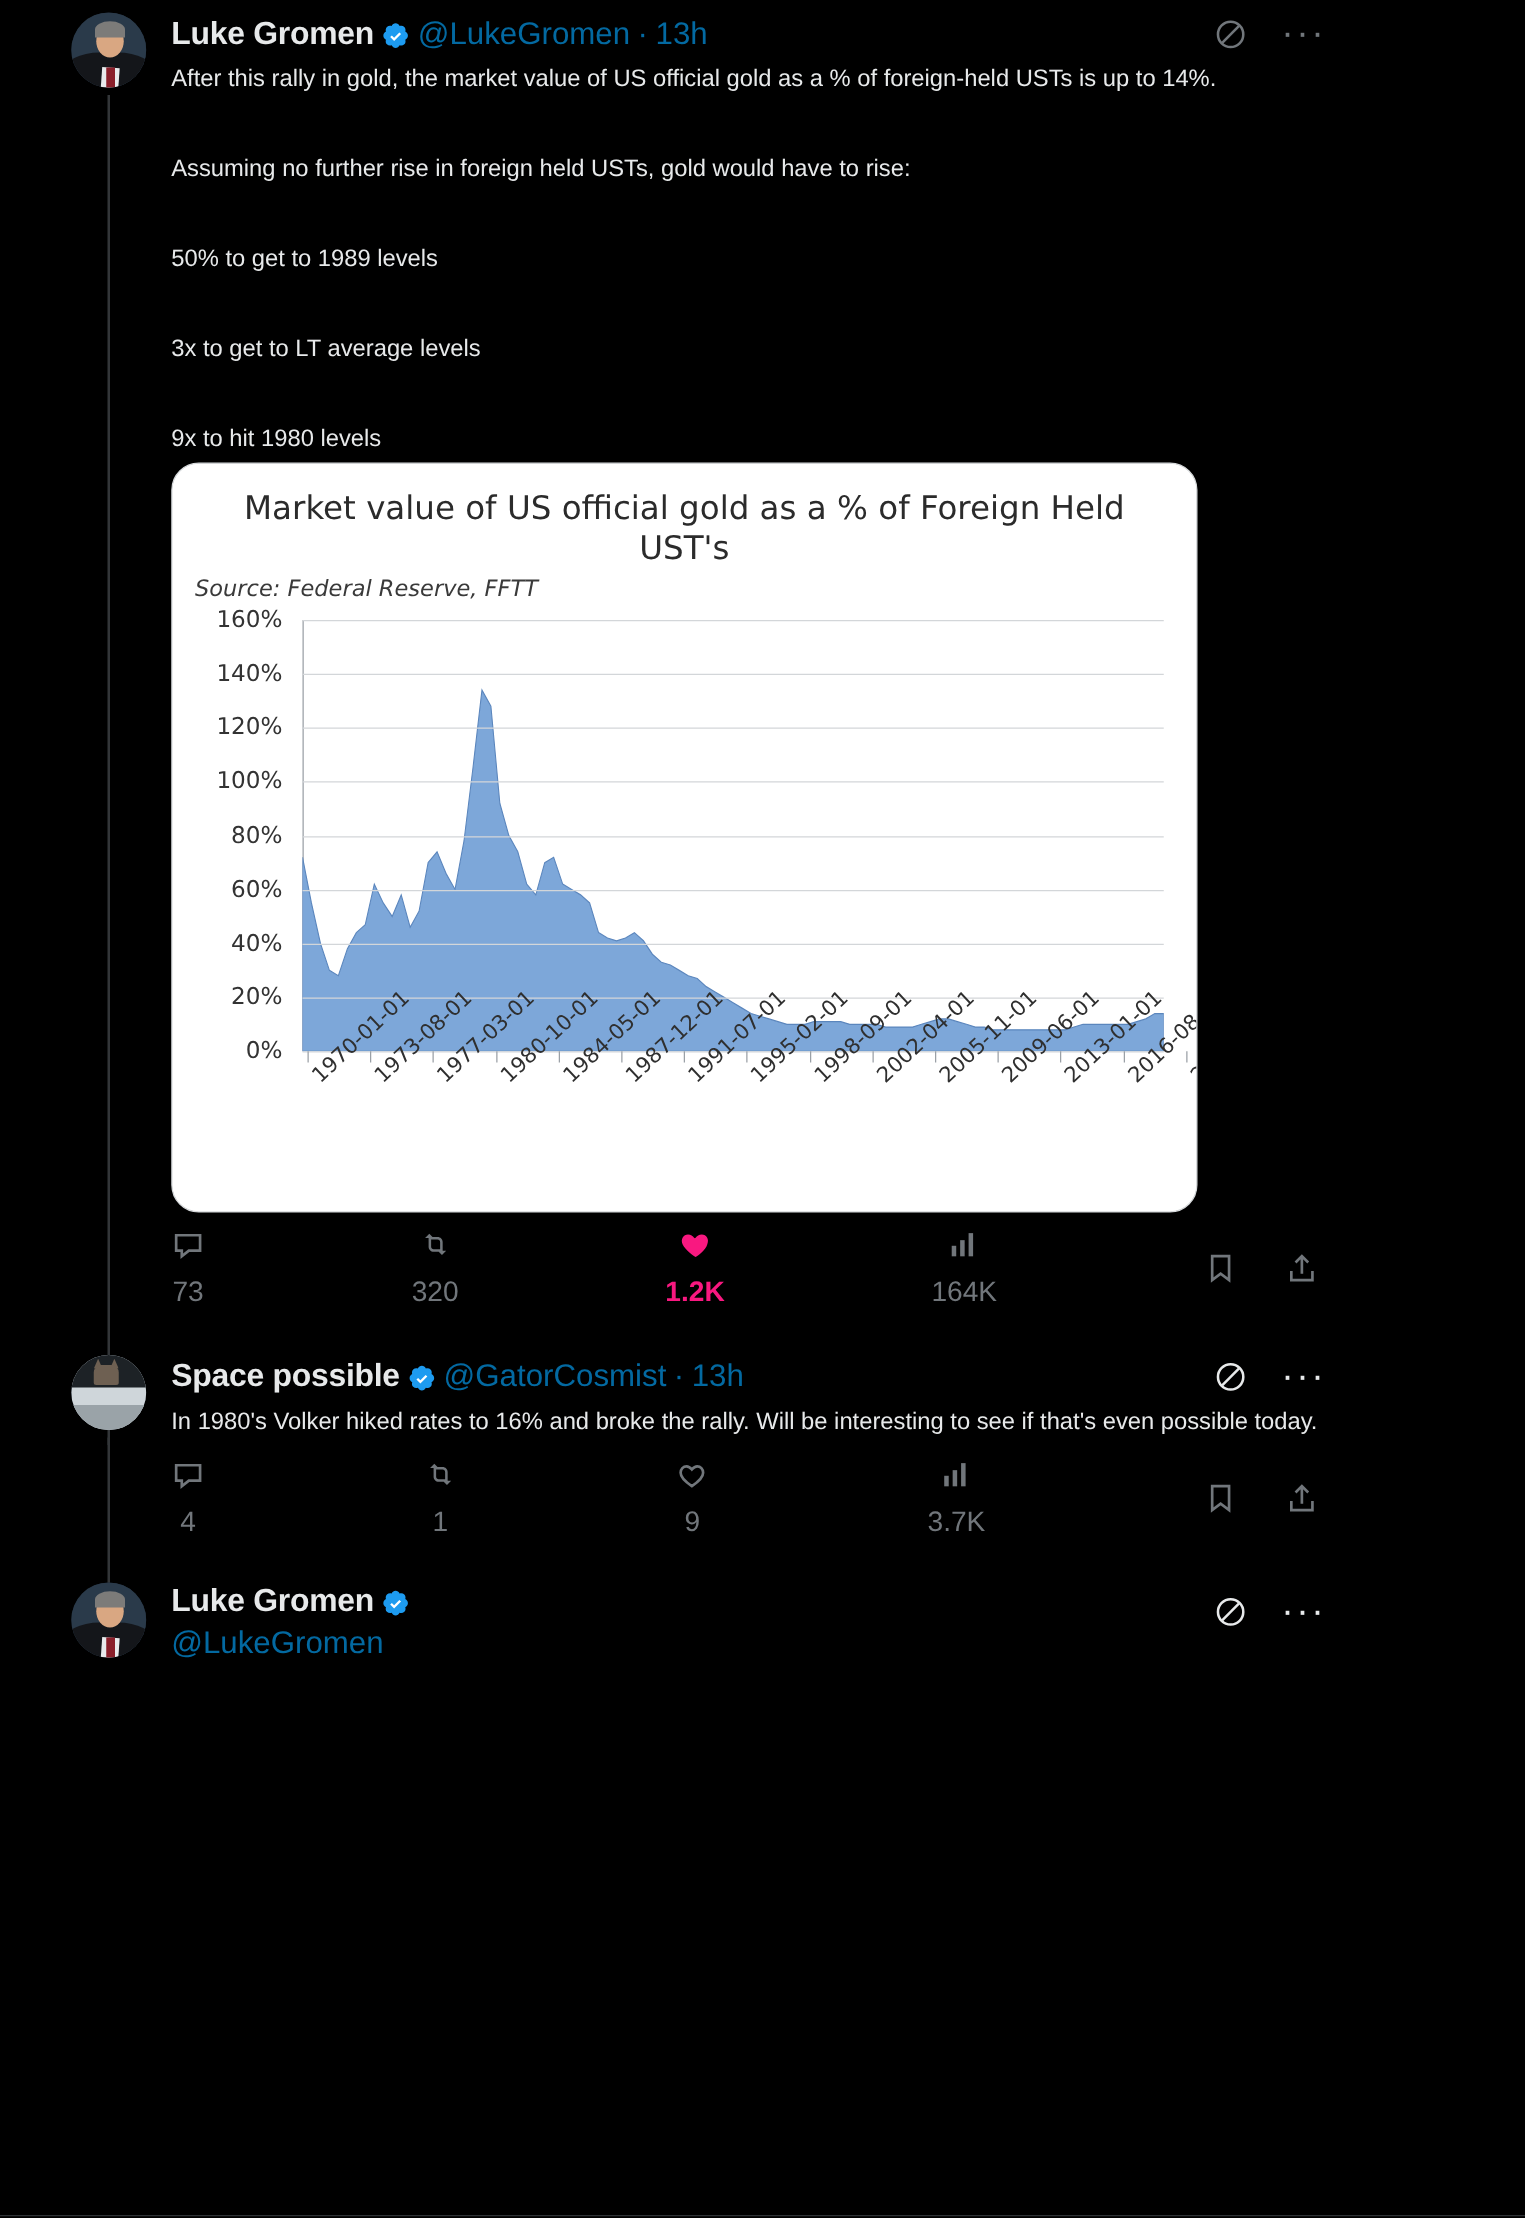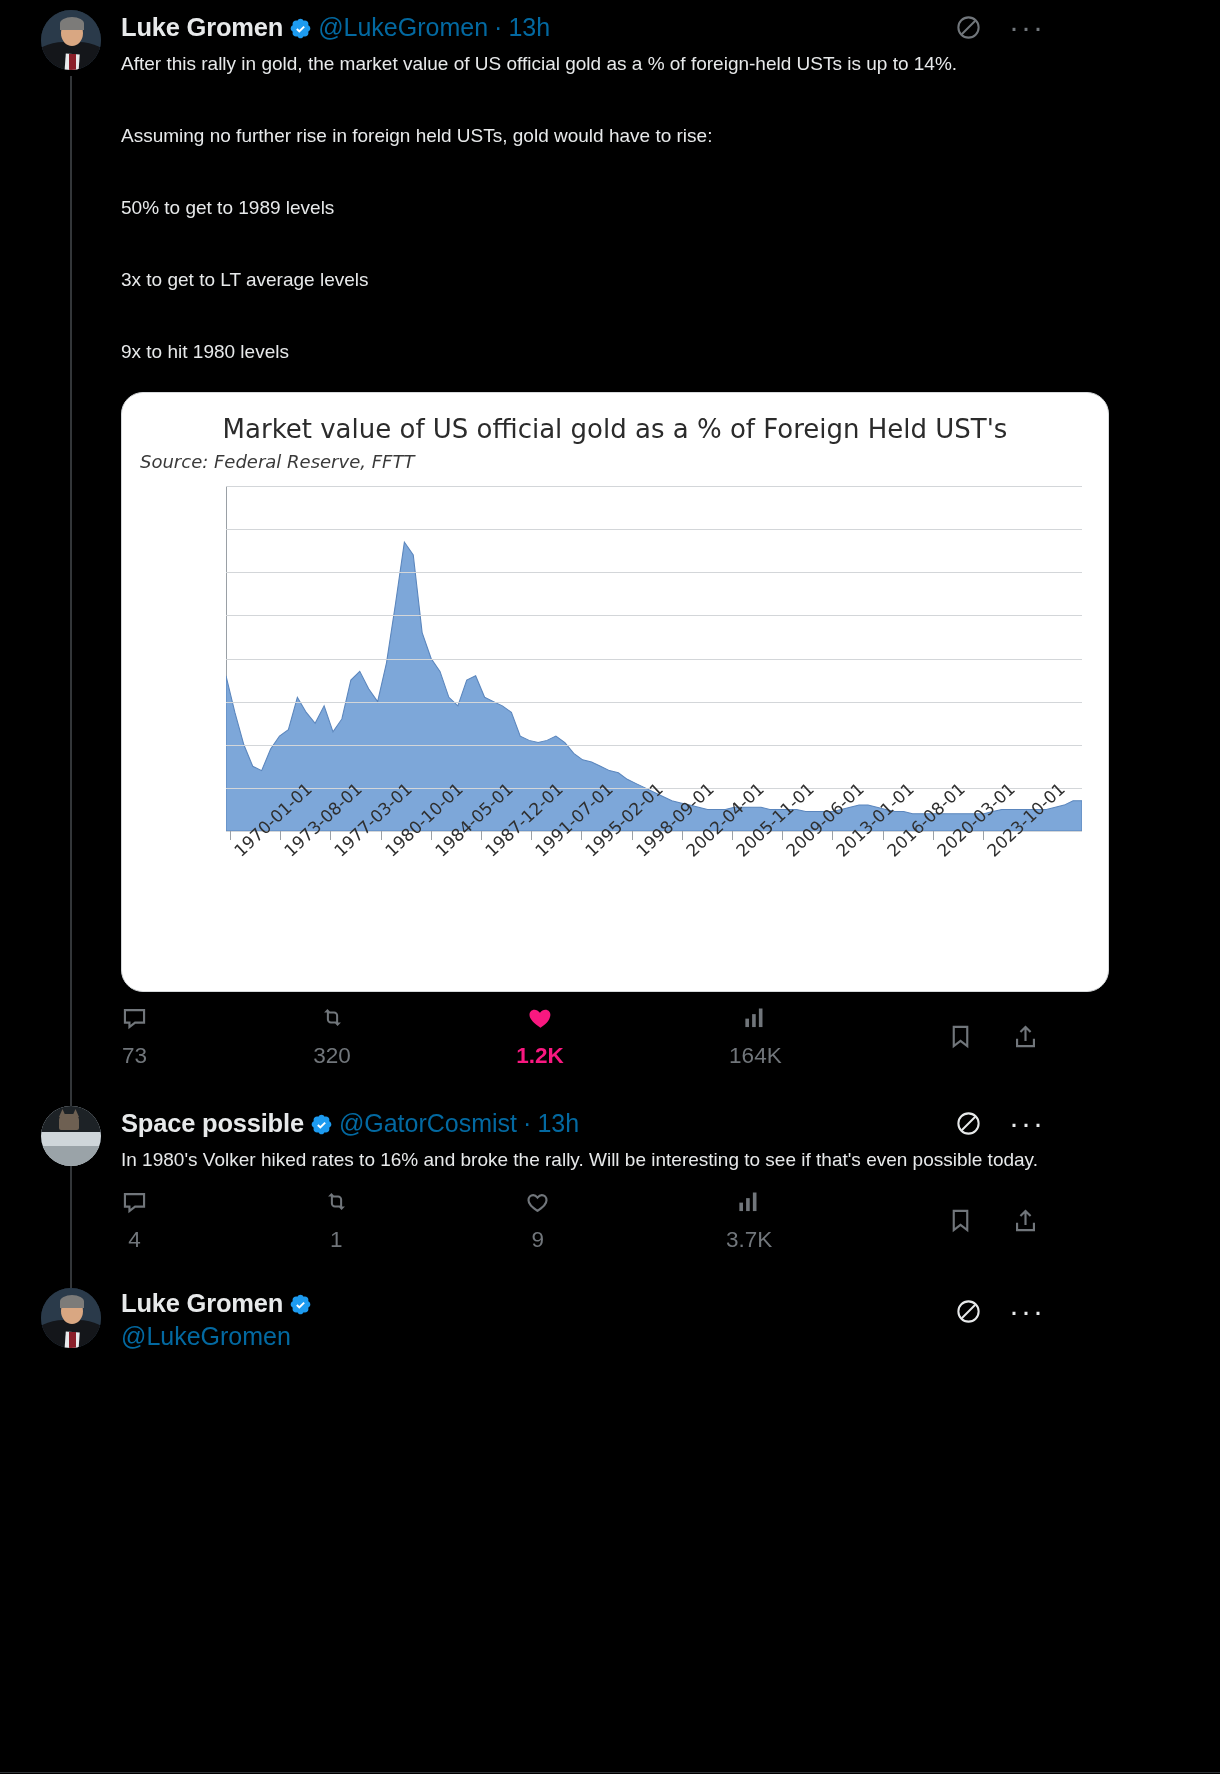--- a/index.html
+++ b/index.html
@@ -14,21 +14,21 @@
   .page {
     width: 1220px;
     min-height: 1774px;
     background: #000;
     position: relative;
     overflow: hidden;
   }
 
   .thread {
     position: absolute;
-    left: 41px;
+    left: 57px;
     top: 0;
     width: 1010px;
     background: #000;
   }
 
   
   .tweet {
     position: relative;
     display: flex;
     padding: 0 0 0 0;
@@ -106,25 +106,24 @@
     color: #e7e9ea;
     font-size: 19px;
     line-height: 36px;
     white-space: pre-wrap;
     word-wrap: break-word;
     margin-top: 2px;
   }
 
   
   .card {
-    margin-top: 22px;
     background: #fff;
     border: 1px solid #d6d9db;
     border-radius: 22px;
-    width: 988px;
+    width: 821px;
     height: 600px;
     padding: 14px 18px 10px 18px;
     position: relative;
     overflow: hidden;
   }
   .chart-title {
     text-align: center;
     color: #2b2b2b;
     font-size: 26px;
     line-height: 32px;
@@ -322,20 +321,31 @@
 3x to get to LT average levels
 
 9x to hit 1980 levels</div>
 
         <div class="card">
           <div class="chart-title">Market value  of US official gold as a % of
 Foreign Held UST's</div>
           <div class="chart-source">Source:  Federal Reserve, FFTT</div>
 
           <div class="plot-wrap">
+            <div class="ylabels" id="yaxis">
+                <div class="ylabel" style="top: 0px;">160%</div>
+                <div class="ylabel" style="top: 43.125px;">140%</div>
+                <div class="ylabel" style="top: 86.25px;">120%</div>
+                <div class="ylabel" style="top: 129.375px;">100%</div>
+                <div class="ylabel" style="top: 172.5px;">80%</div>
+                <div class="ylabel" style="top: 215.625px;">60%</div>
+                <div class="ylabel" style="top: 258.75px;">40%</div>
+                <div class="ylabel" style="top: 301.875px;">20%</div>
+                <div class="ylabel" style="top: 345px;">0%</div>
+              </div>
             <div class="plot" id="plot">
               <div class="axis-left"></div>
               <svg id="areasvg" width="100%" height="345" viewBox="0 0 800 345" preserveAspectRatio="none" style="position:absolute;left:0;top:0;">
                   <path d="M 0 345.0 L 0.0 189.8 L 8.3 226.4 L 16.7 258.8 L 25.0 280.3 L 33.3 284.6 L 41.7 263.1 L 50.0 250.1 L 58.3 243.7 L 66.7 211.3 L 75.0 226.4 L 83.3 237.2 L 91.7 219.9 L 100.0 245.8 L 108.3 232.9 L 116.7 194.1 L 125.0 185.4 L 133.3 202.7 L 141.7 215.6 L 150.0 176.8 L 158.3 118.6 L 166.7 56.1 L 175.0 69.0 L 183.3 146.6 L 191.7 172.5 L 200.0 185.4 L 208.3 211.3 L 216.7 219.9 L 225.0 194.1 L 233.3 189.8 L 241.7 211.3 L 250.0 215.6 L 258.3 219.9 L 266.7 226.4 L 275.0 250.1 L 283.3 254.4 L 291.7 256.6 L 300.0 254.4 L 308.3 250.1 L 316.7 256.6 L 325.0 267.4 L 333.3 273.8 L 341.7 276.0 L 350.0 280.3 L 358.3 284.6 L 366.7 286.8 L 375.0 293.3 L 383.3 297.6 L 391.7 301.9 L 400.0 306.2 L 408.3 310.5 L 416.7 314.8 L 425.0 317.0 L 433.3 319.1 L 441.7 321.3 L 450.0 323.4 L 458.3 323.4 L 466.7 323.4 L 475.0 321.3 L 483.3 321.3 L 491.7 321.3 L 500.0 321.3 L 508.3 323.4 L 516.7 323.4 L 525.0 323.4 L 533.3 323.4 L 541.7 325.6 L 550.0 325.6 L 558.3 325.6 L 566.7 325.6 L 575.0 323.4 L 583.3 321.3 L 591.7 319.1 L 600.0 319.1 L 608.3 321.3 L 616.7 323.4 L 625.0 325.6 L 633.3 325.6 L 641.7 327.8 L 650.0 327.8 L 658.3 327.8 L 666.7 327.8 L 675.0 327.8 L 683.3 327.8 L 691.7 327.8 L 700.0 327.8 L 708.3 327.8 L 716.7 325.6 L 725.0 323.4 L 733.3 323.4 L 741.7 323.4 L 750.0 323.4 L 758.3 323.4 L 766.7 323.4 L 775.0 321.3 L 783.3 319.1 L 791.7 314.8 L 800.0 314.8 L 800 345 Z" fill="#7da7d9" stroke="#5b86bd" stroke-width="1"></path>
                 </svg>
             <div class="gridline" style="top: 0px;"></div>
                 <div class="gridline" style="top: 43.125px;"></div>
                 <div class="gridline" style="top: 86.25px;"></div>
                 <div class="gridline" style="top: 129.375px;"></div>
                 <div class="gridline" style="top: 172.5px;"></div>

